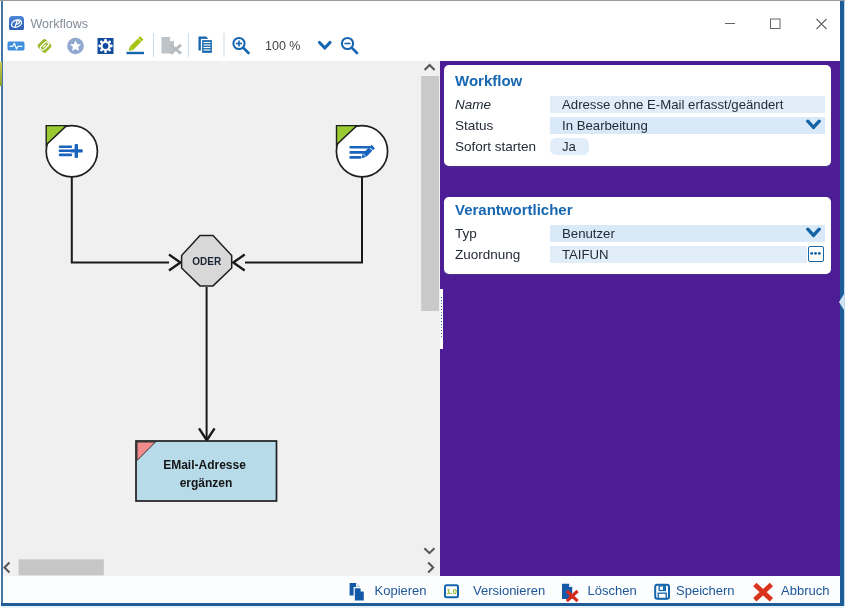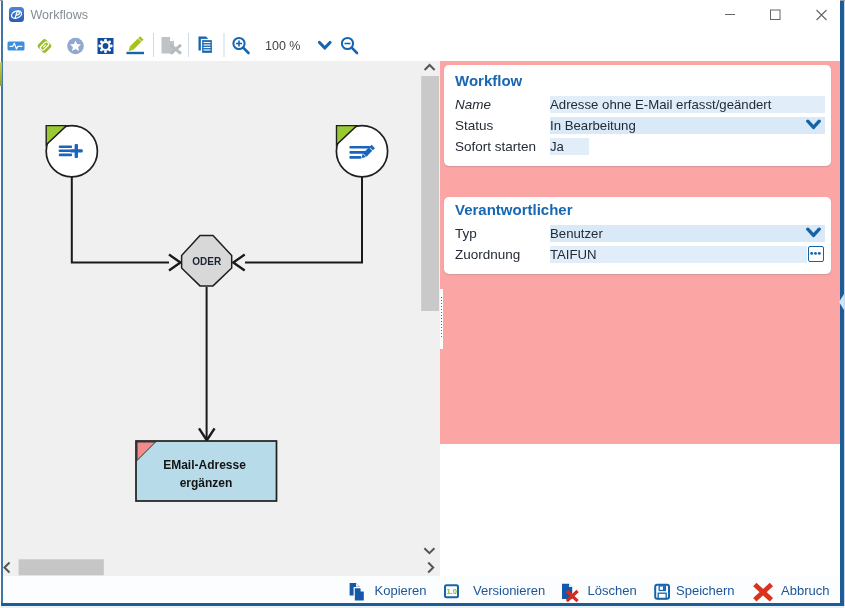--- a/index.html
+++ b/index.html
@@ -9,37 +9,37 @@
   #win { position:relative; width:845px; height:608px; background:#fff; }
   
   #b-top { left:0; top:0; width:845px; height:1px; background:#9b9b9b; }
   #b-left { left:1px; top:1px; width:2px; height:605px; background:#4376a4; }
   #b-right { left:840px; top:1px; width:4px; height:605px; background:#1e5c95; }
   #b-right2 { left:844px; top:1px; width:1px; height:605px; background:#bfd9ee; }
   #b-bottom { left:1px; top:603px; width:843px; height:3px; background:#1e5c95; }
   #b-bottom2 { left:1px; top:606px; width:843px; height:2px; background:#e9f1f8; }
 
   
-  #titlebar { left:3px; top:0; width:837px; height:29px; background:#fff; }
+  #titlebar { left:3px; top:9px; width:837px; height:29px; background:#fff; }
   #appicon { left:6px; top:6.5px; width:15px; height:15px; }
   #title { left:27.5px; top:7.5px; font-size:12.5px; color:#858d95; }
 
   
   #toolbar { left:3px; top:30px; width:837px; height:31px; background:#fff; }
 
   
   #canvas { left:3px; top:61px; width:437px; height:515px; background:#f0f0f0; }
 
   
-  #panel { left:440px; top:61px; width:400px; height:383px; background:#fca5a5; }
+  #panel { left:440px; top:61px; width:400px; height:515px; background:#4c1d95; }
   .card { position:absolute; left:4px; width:387px; background:#fff; border-radius:5px; box-shadow:0 1px 1.5px rgba(100,110,125,0.28); }
   .ctitle { position:absolute; left:11px; font-size:15px; font-weight:bold; color:#1767b2; }
   .lbl { position:absolute; left:11px; font-size:13.5px; color:#232b36; }
   .inp { position:absolute; left:106px; height:17px; background:#e1eef9;
-         font-size:13.2px; color:#232b36; line-height:17px; padding-left:0; }
+         font-size:13.2px; color:#232b36; line-height:17px; padding-left:12px; }
 
   
   #bottombar { left:3px; top:576px; width:837px; height:27px; background:#fcfdfe; }
   .btxt { position:absolute; top:7px; font-size:13px; color:#1c5699; }
 </style>
 </head>
 <body>
 <div id="win">
   <div class="abs" id="b-top"></div>
   <div class="abs" id="b-left"></div>
@@ -200,21 +200,21 @@
   </div>
 
   <div class="abs" id="panel">
     <div class="card" style="top:4px; height:100.5px;">
       <div class="ctitle" style="top:6.5px;">Workflow</div>
       <div class="lbl" style="top:31.5px;font-style:italic;">Name</div>
       <div class="lbl" style="top:52.5px;">Status</div>
       <div class="lbl" style="top:73.5px;">Sofort starten</div>
       <div class="inp" style="top:30.5px; width:274.5px;">Adresse ohne E-Mail erfasst/geändert</div>
       <div class="inp" style="top:51.5px; width:274.5px; background:#d9e9f7;">In Bearbeitung</div>
-      <div class="inp" style="top:72.5px; width:39px;">Ja</div>
+      <div class="inp" style="top:72.5px; width:39px;border-radius:6px;">Ja</div>
       <svg class="abs" style="left:362px;top:54px;" width="15" height="11" viewBox="0 0 15 11">
         <polyline points="1.8,2.2 7.5,8.4 13.2,2.2" fill="none" stroke="#1464a8" stroke-width="3.4" stroke-linecap="round" stroke-linejoin="round"></polyline>
       </svg>
     </div>
     <div class="card" style="top:111.5px; height:77.5px;margin-top:24px;">
       <div class="ctitle" style="top:4.5px;">Verantwortlicher</div>
       <div class="lbl" style="top:29px;">Typ</div>
       <div class="lbl" style="top:50px;">Zuordnung</div>
       <div class="inp" style="top:28px; width:274.5px; background:#d9e9f7;">Benutzer</div>
       <div class="inp" style="top:49px; width:257px;">TAIFUN</div>

